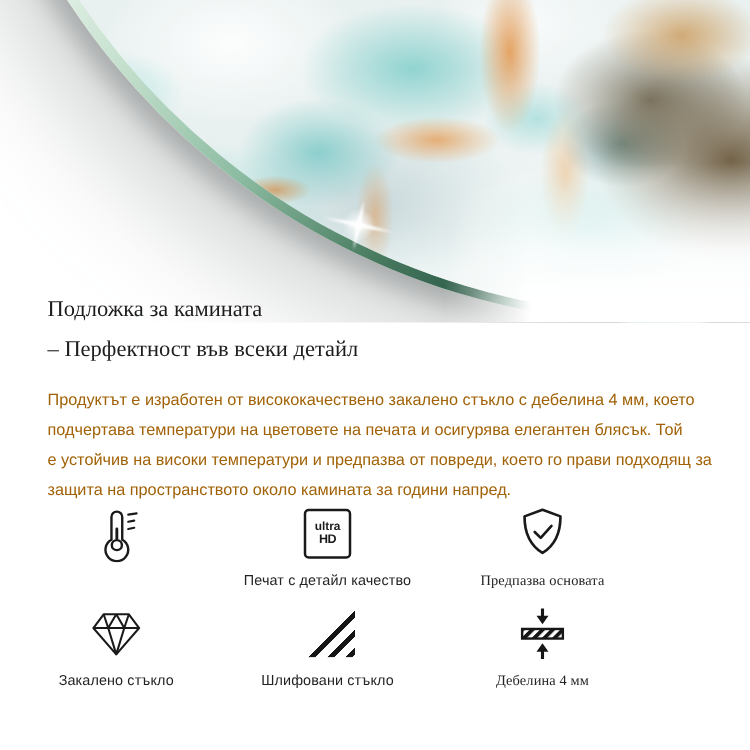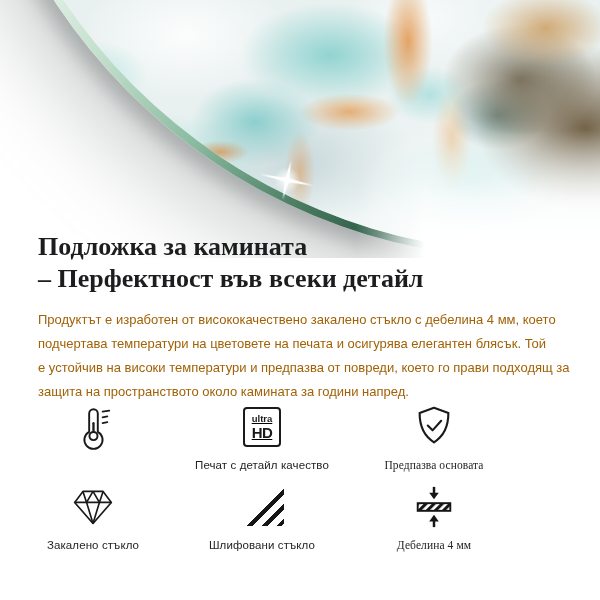--- a/index.html
+++ b/index.html
@@ -40,38 +40,38 @@
           radial-gradient(ellipse 90px 60px at 420px 18px,rgba(250,252,252,.9),rgba(250,252,252,0) 80%),
           radial-gradient(ellipse 110px 60px at 330px 228px,rgba(242,249,248,.9),rgba(242,249,248,0) 80%);}
   .art-fade{position:absolute;left:355px;top:0;width:245px;height:258px;
         background:linear-gradient(to bottom,rgba(255,255,255,0) 130px,rgba(255,255,255,.78) 200px,#fff 242px);
         -webkit-mask-image:linear-gradient(to right,transparent,#000 70px);
         mask-image:linear-gradient(to right,transparent,#000 70px);}
   .sparkle{position:absolute;left:257px;top:150px;width:60px;height:60px;}
 
   
   .headline{position:absolute;left:38px;top:231px;color:#1d1d1f;
-        font-family:"Liberation Serif",serif;font-weight:700;
-        font-size:26px;line-height:32px;white-space:nowrap;}
+        font-family:"Liberation Serif",serif;font-weight:400;
+        font-size:18px;line-height:32px;white-space:nowrap;}
   .description{position:absolute;left:38px;top:308px;color:#a16207;
         font-size:13px;line-height:24px;white-space:nowrap;}
 
   
   .feature{position:absolute;width:190px;display:flex;flex-direction:column;
         align-items:center;}
   .f-r1{top:404px;} .f-r2{top:484px;}
   .f-c1{left:-2px;} .f-c2{left:167px;} .f-c3{left:339px;font-family:Liberation Serif, serif;}
   .icon-box{height:46px;display:flex;align-items:center;justify-content:center;}
   .feature-label{margin-top:9px;font-size:11.5px;color:#242424;letter-spacing:.1px;}
 
   .uhd-box{width:34px;height:36px;border:2.5px solid #1a1a1a;border-radius:4px;
         display:flex;flex-direction:column;align-items:center;justify-content:center;
-        line-height:1;text-decoration:underline;}
+        line-height:1;}
   .uhd-top{font-size:9.5px;font-weight:bold;color:#1a1a1a;margin-bottom:1px;}
-  .uhd-bottom{font-size:15px;font-weight:bold;color:#1a1a1a;letter-spacing:-.5px;}
+  .uhd-bottom{font-size:10px;font-weight:bold;color:#1a1a1a;letter-spacing:-.5px;}
 
   .edges-shape{width:44px;height:38px;
         background:repeating-linear-gradient(135deg,#161616 0 4px,transparent 4px 10.5px);
         clip-path:polygon(0 100%,100% 100%,100% 0);}
 </style>
 </head>
 <body>
 
 <div id="page">
 

